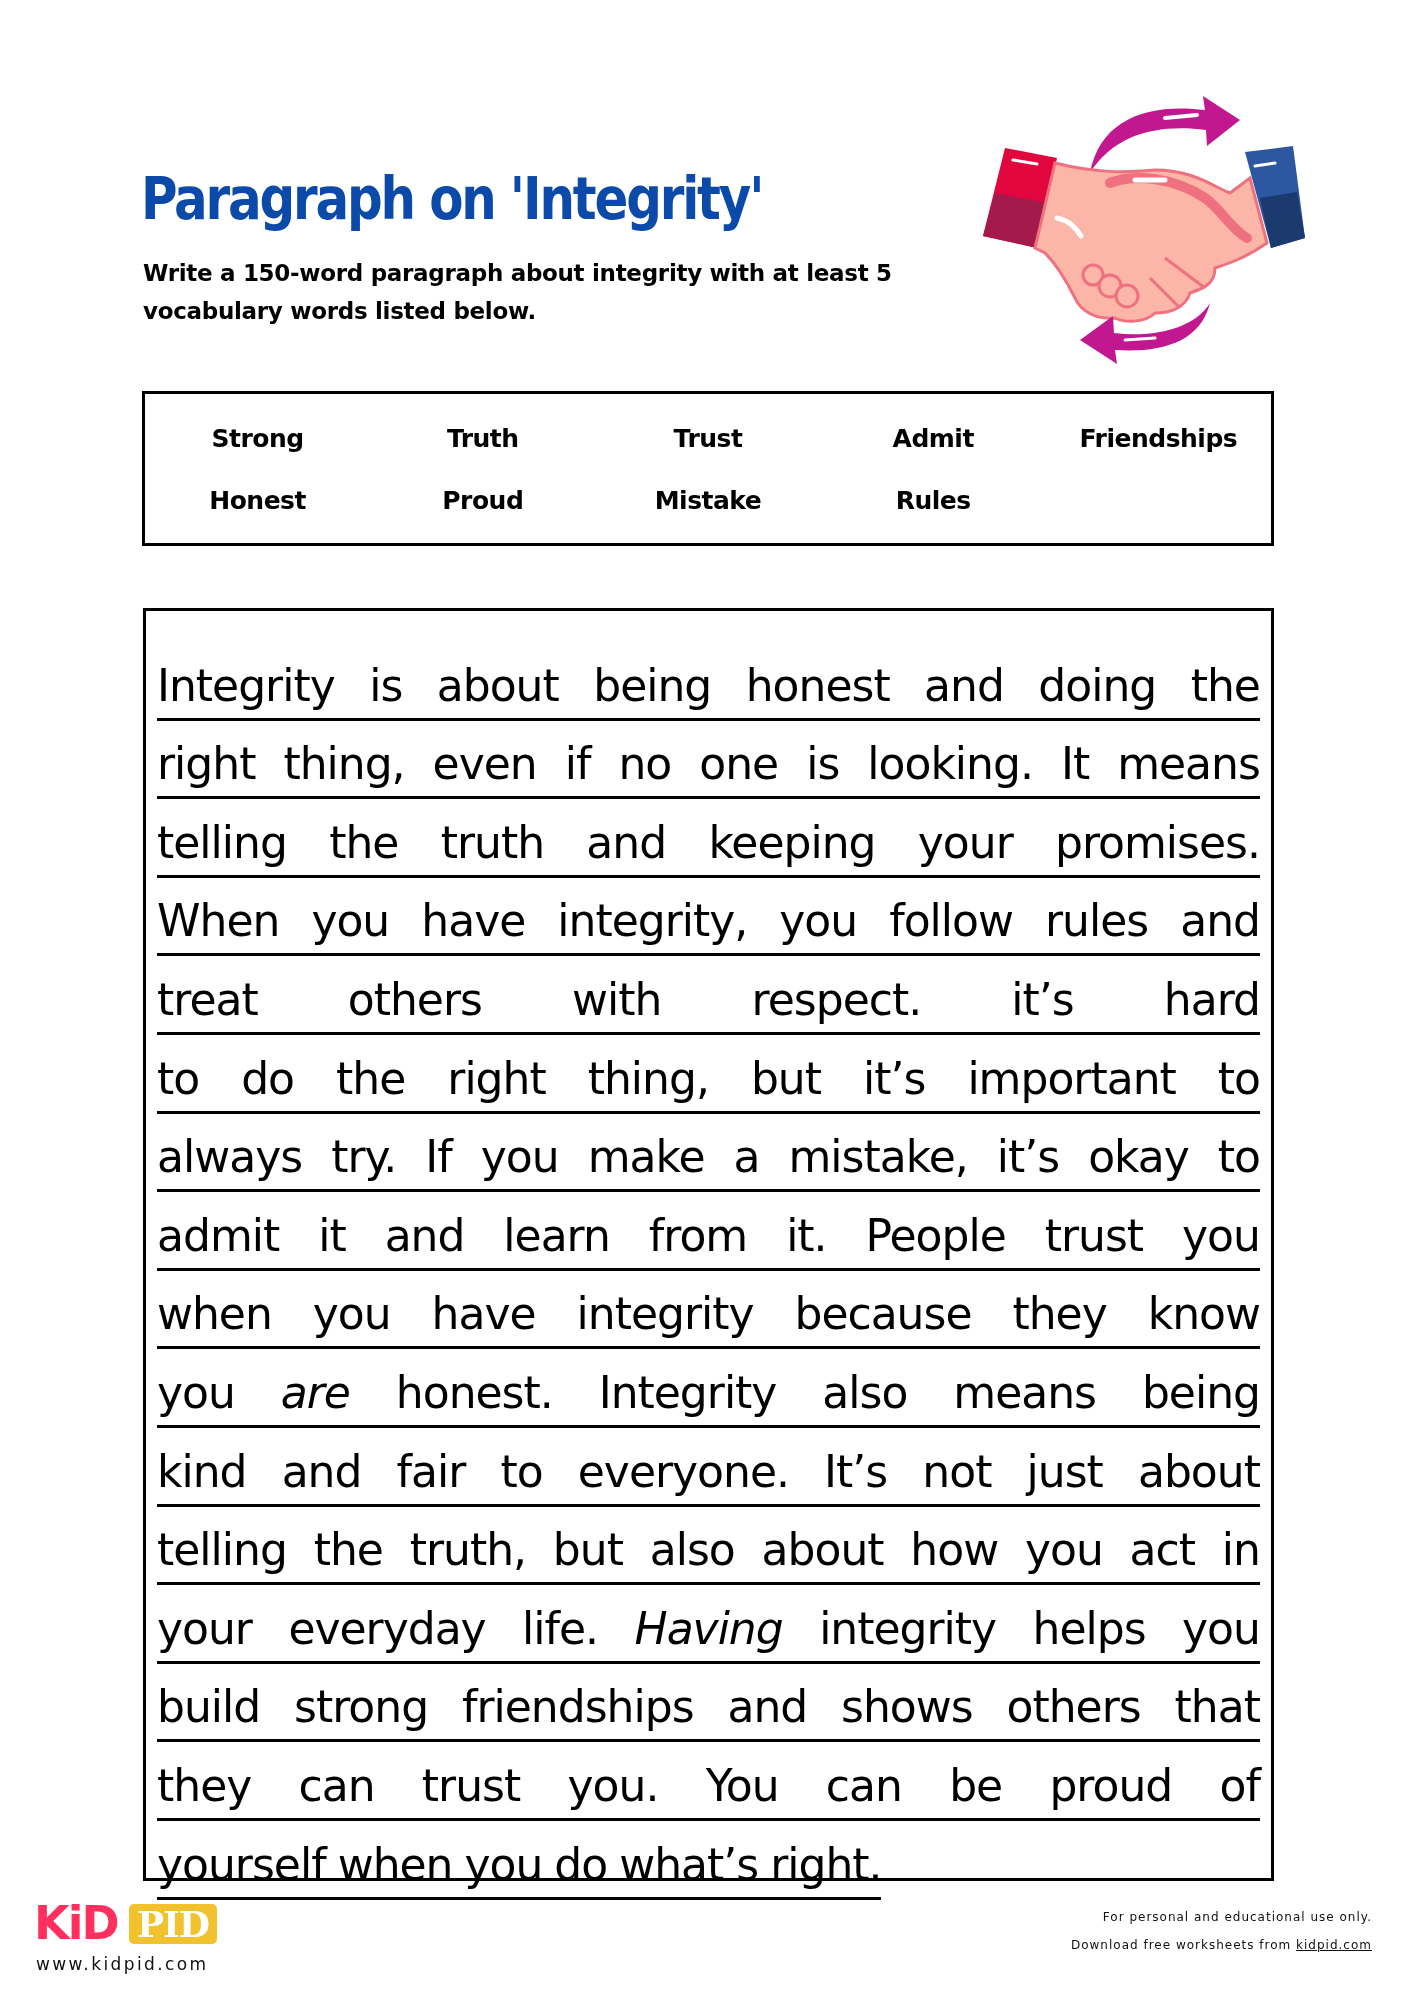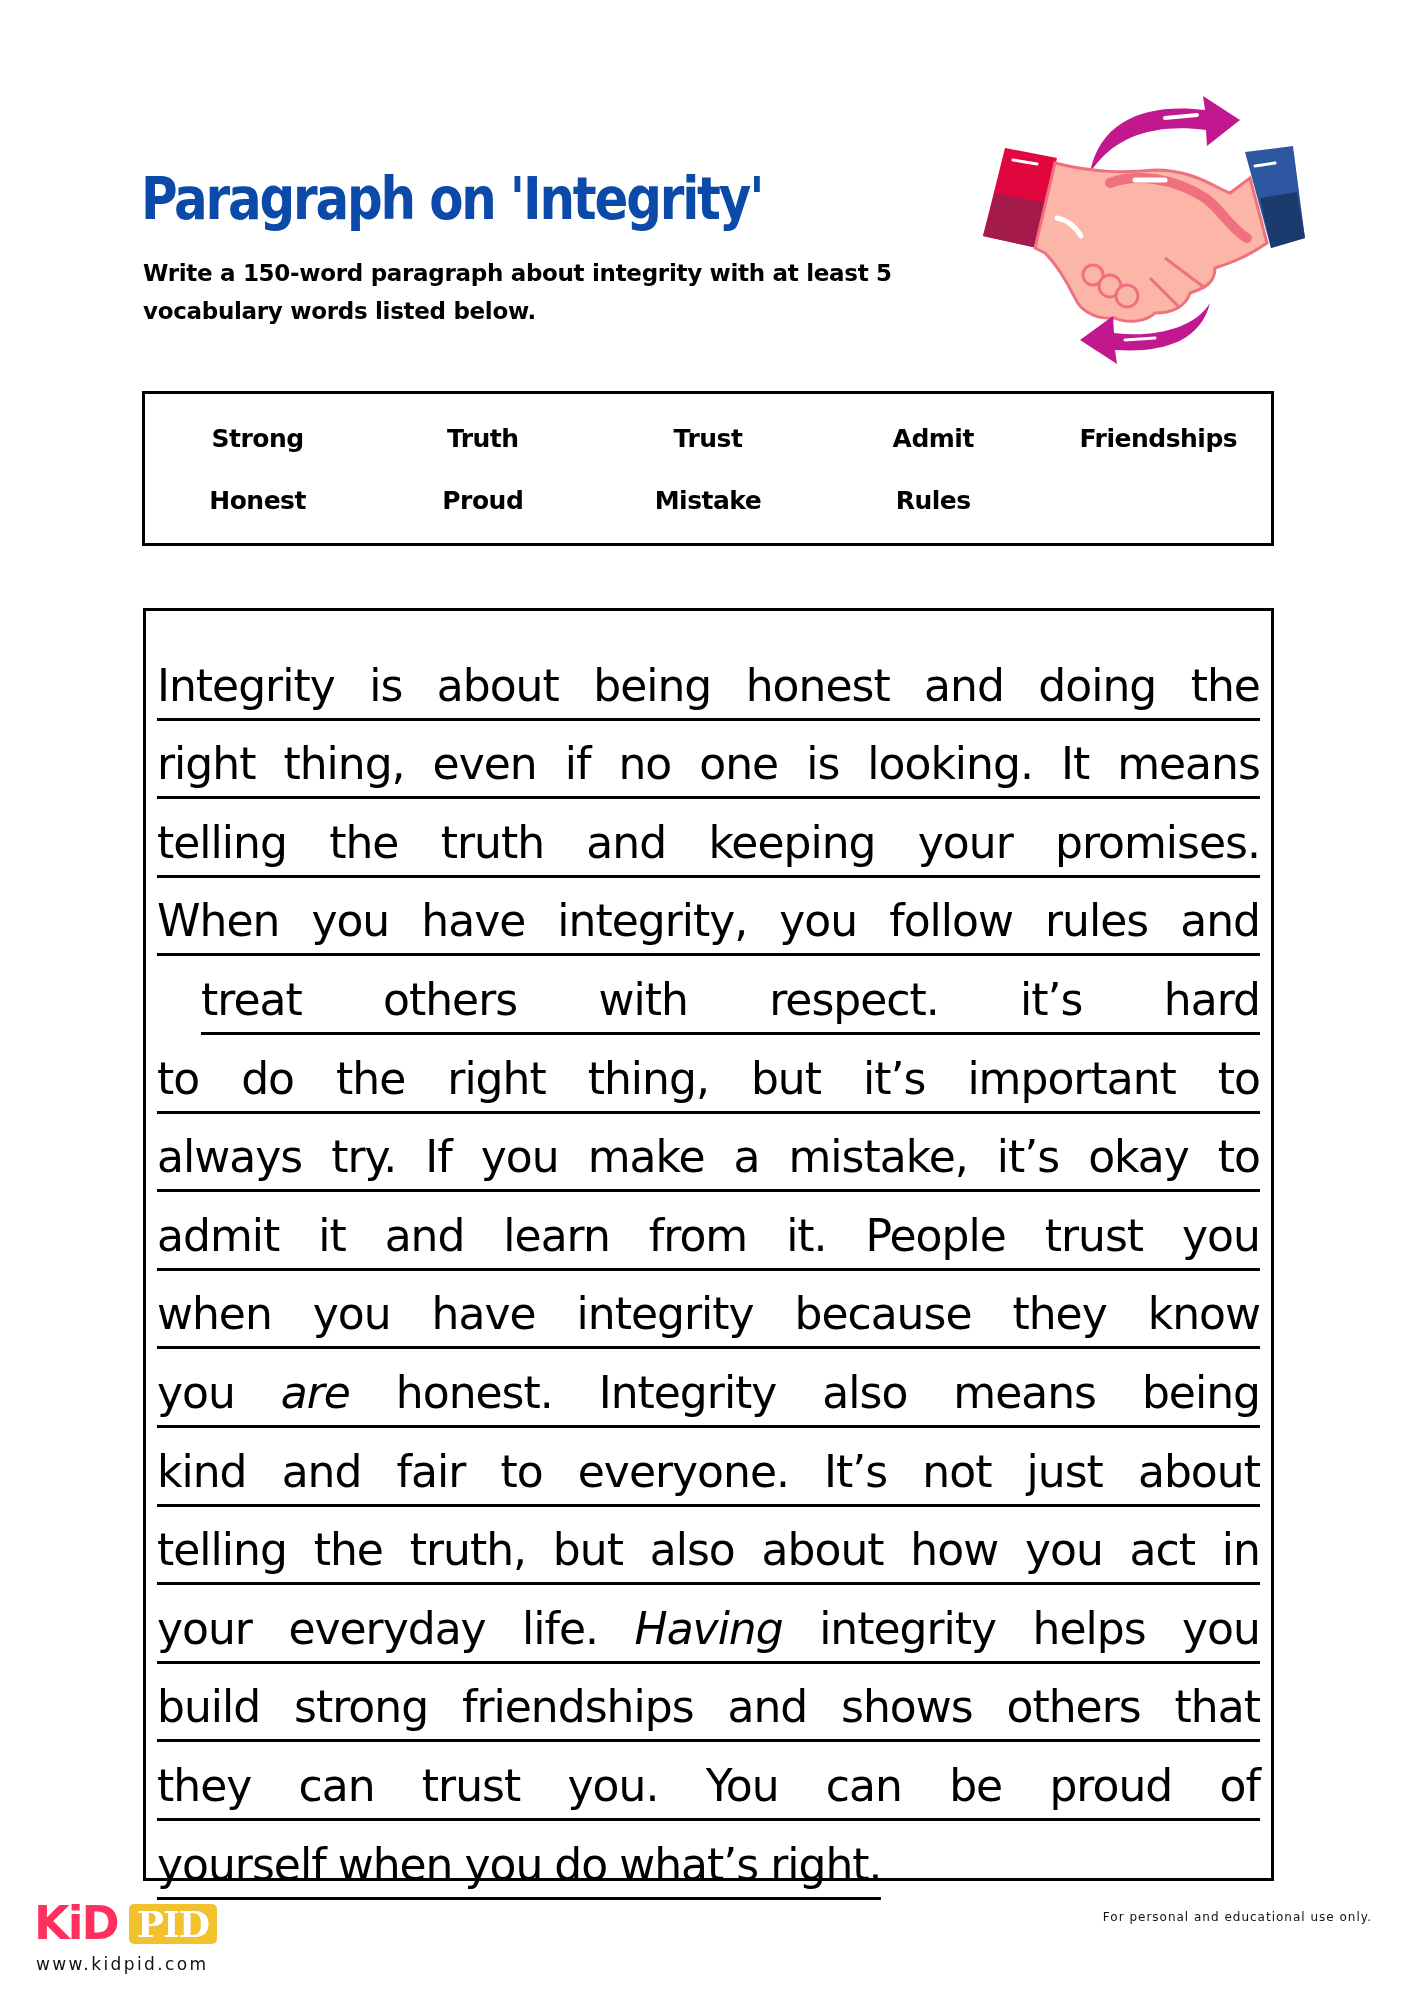--- a/index.html
+++ b/index.html
@@ -164,21 +164,21 @@
       <span class="w" style="text-decoration: none;">When</span>
       <span class="w" style="text-decoration: none;">you</span>
       <span class="w" style="text-decoration: none;">have</span>
       <span class="w" style="text-decoration: none;">integrity,</span>
       <span class="w" style="text-decoration: none;">you</span>
       <span class="w" style="text-decoration: none;">follow</span>
       <span class="w" style="text-decoration: none;">rules</span>
       <span class="w" style="text-decoration: none;">and</span>
       <span class="rule"></span>
     </div>
-  <div class="para-line" style="text-decoration: none; margin-left: 44px;">
+  <div class="para-line" style="text-decoration: none;">
       <span class="w" style="text-decoration: none;">treat</span>
       <span class="w" style="text-decoration: none;">others</span>
       <span class="w" style="text-decoration: none;">with</span>
       <span class="w" style="text-decoration: none;">respect.</span>
       <span class="w" style="text-decoration: none;">it’s</span>
       <span class="w" style="text-decoration: none;">hard</span>
       <span class="rule"></span>
     </div>
   <div class="para-line" style="text-decoration: none;">
       <span class="w" style="text-decoration: none;">to</span>
@@ -306,13 +306,14 @@
 </div>
 
 <div class="logo">
   <span class="logo-kid">KiD</span>
   <span class="logo-pid">PID</span>
   <span class="logo-url">www.kidpid.com</span>
 </div>
 
 <div class="footer-note">
   <div>For personal and educational use only.</div>
+  <div><span>Download free worksheets from </span><a>kidpid.com</a></div>
 </div>
 
 </body></html>

